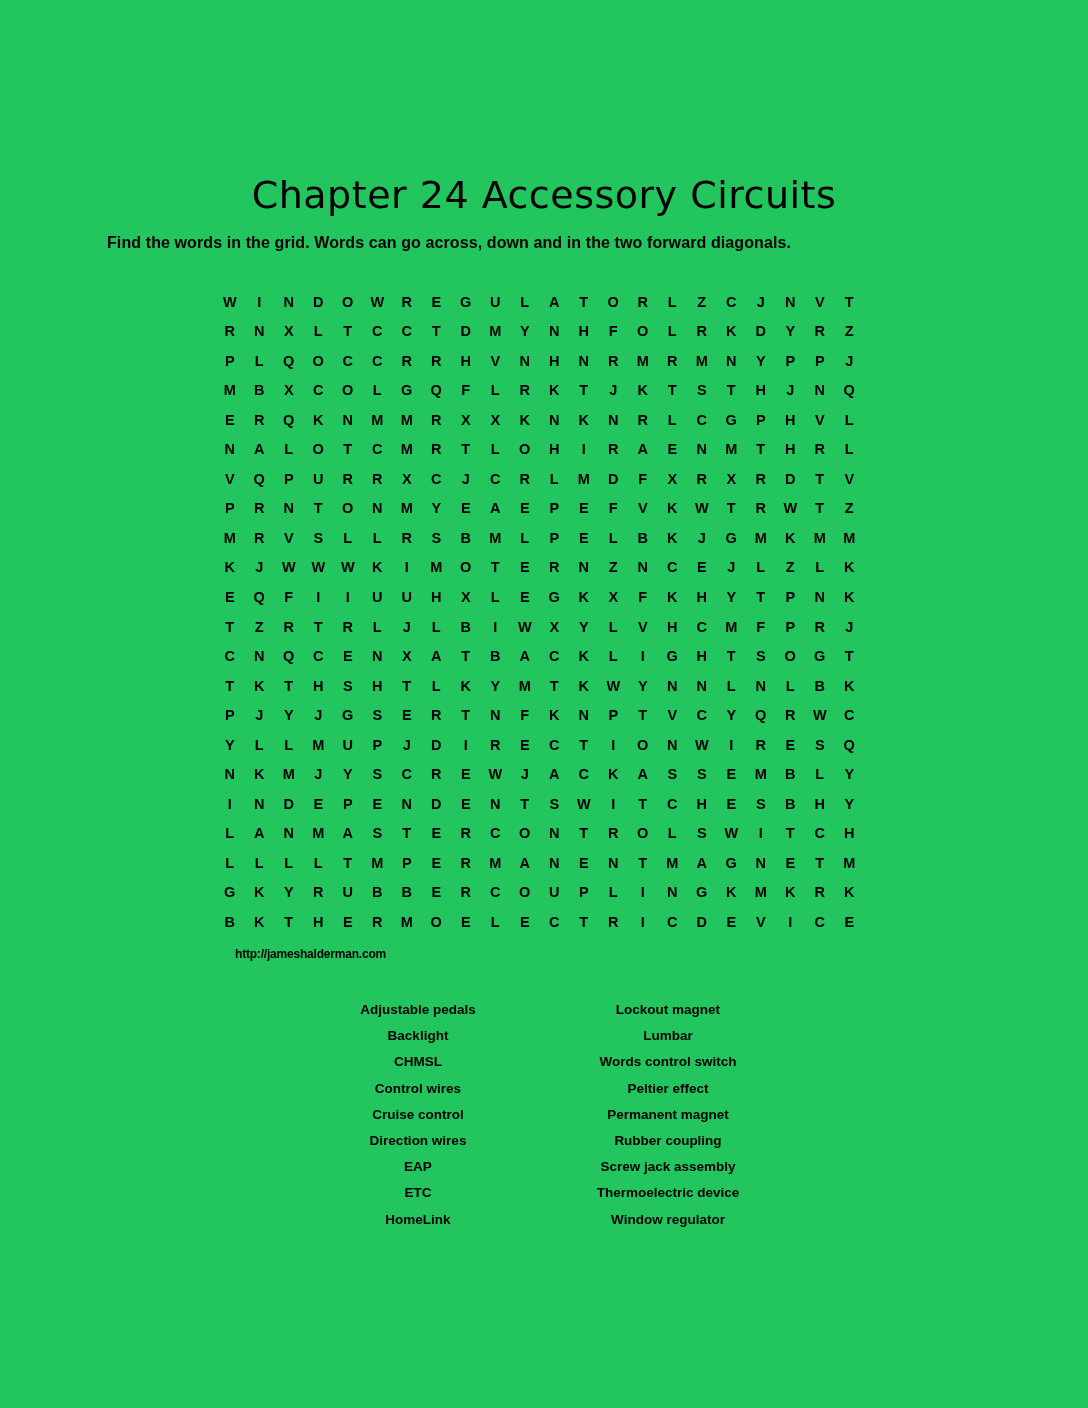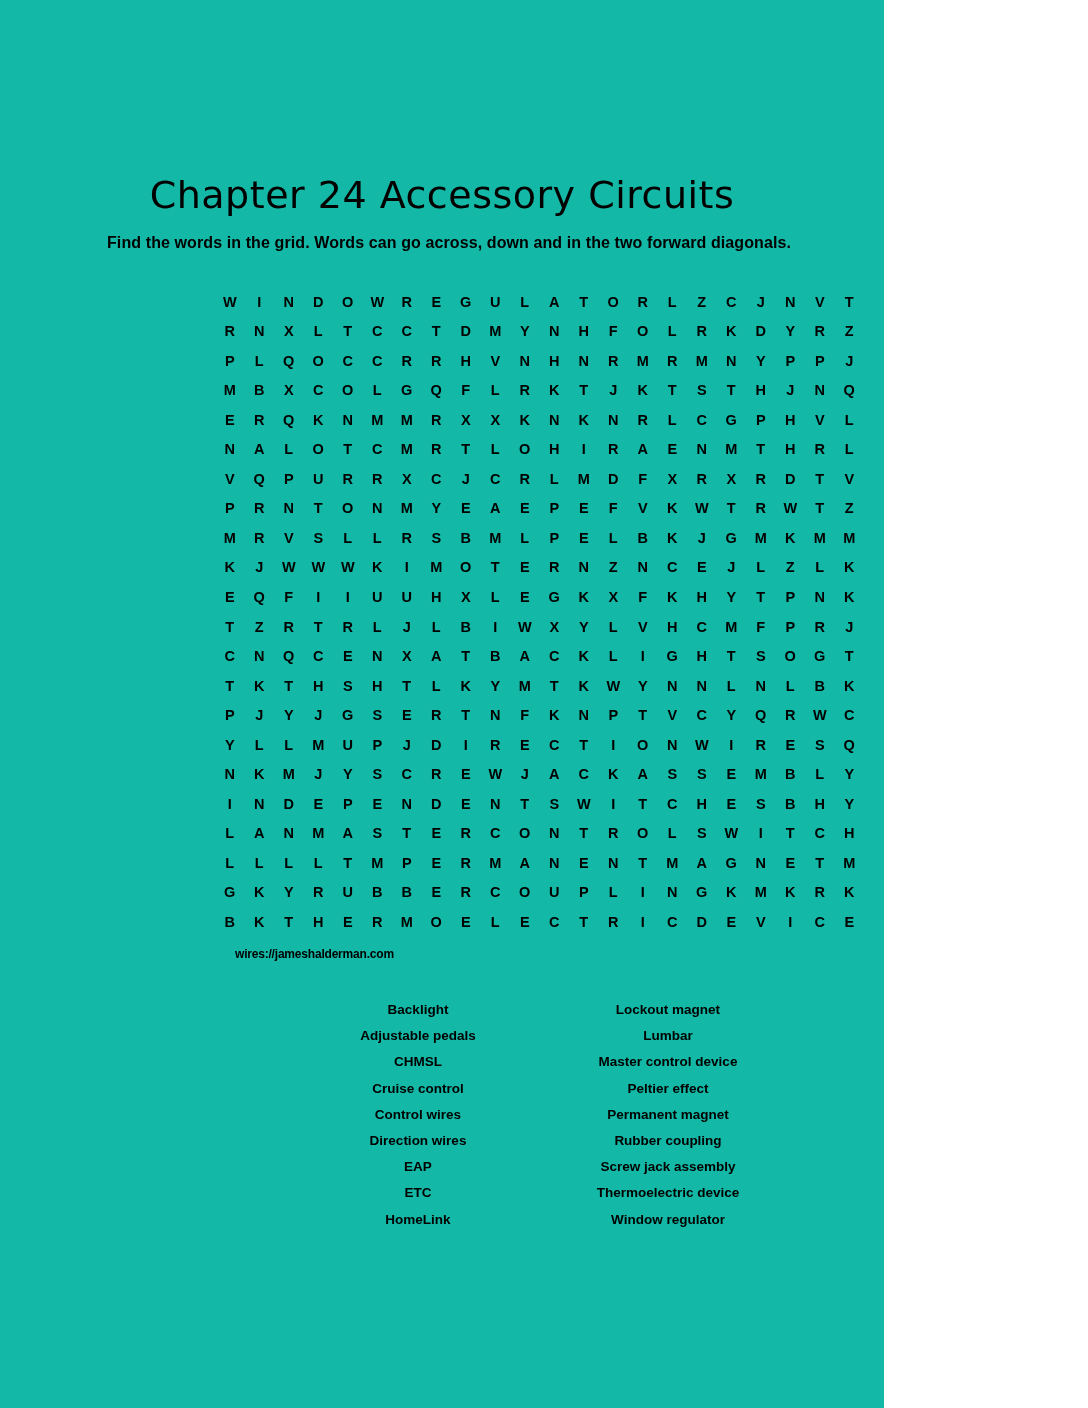--- a/index.html
+++ b/index.html
@@ -1,20 +1,20 @@
 <!DOCTYPE html>
 <html><head>
 <meta charset="utf-8">
 <style>
   html, body { margin: 0; padding: 0; background: #ffffff; }
   .page {
     position: relative;
-    width: 884px;
+    width: 1088px;
     height: 1408px;
-    background: #14b8a6;
+    background: #22c55e;
     color: #000000;
     font-family: "Liberation Sans", sans-serif;
     overflow: hidden;
   }
   .title {
     position: absolute;
     top: 148px;
     left: 0;
     width: 100%;
     text-align: center;
@@ -562,38 +562,38 @@
       <div class="cell">I</div>
       <div class="cell">C</div>
       <div class="cell">D</div>
       <div class="cell">E</div>
       <div class="cell">V</div>
       <div class="cell">I</div>
       <div class="cell">C</div>
       <div class="cell">E</div>
     </div>
 
-  <div class="source-url">wires://jameshalderman.com</div>
+  <div class="source-url">http://jameshalderman.com</div>
 
   <div class="word-col left">
+      <div class="word">Adjustable pedals</div>
       <div class="word">Backlight</div>
-      <div class="word">Adjustable pedals</div>
       <div class="word">CHMSL</div>
+      <div class="word">Control wires</div>
       <div class="word">Cruise control</div>
-      <div class="word">Control wires</div>
       <div class="word">Direction wires</div>
       <div class="word">EAP</div>
       <div class="word">ETC</div>
       <div class="word">HomeLink</div>
     </div>
 
   <div class="word-col right">
       <div class="word">Lockout magnet</div>
       <div class="word">Lumbar</div>
-      <div class="word">Master control device</div>
+      <div class="word">Words control switch</div>
       <div class="word">Peltier effect</div>
       <div class="word">Permanent magnet</div>
       <div class="word">Rubber coupling</div>
       <div class="word">Screw jack assembly</div>
       <div class="word">Thermoelectric device</div>
       <div class="word">Window regulator</div>
     </div>
 
 </div>
 

